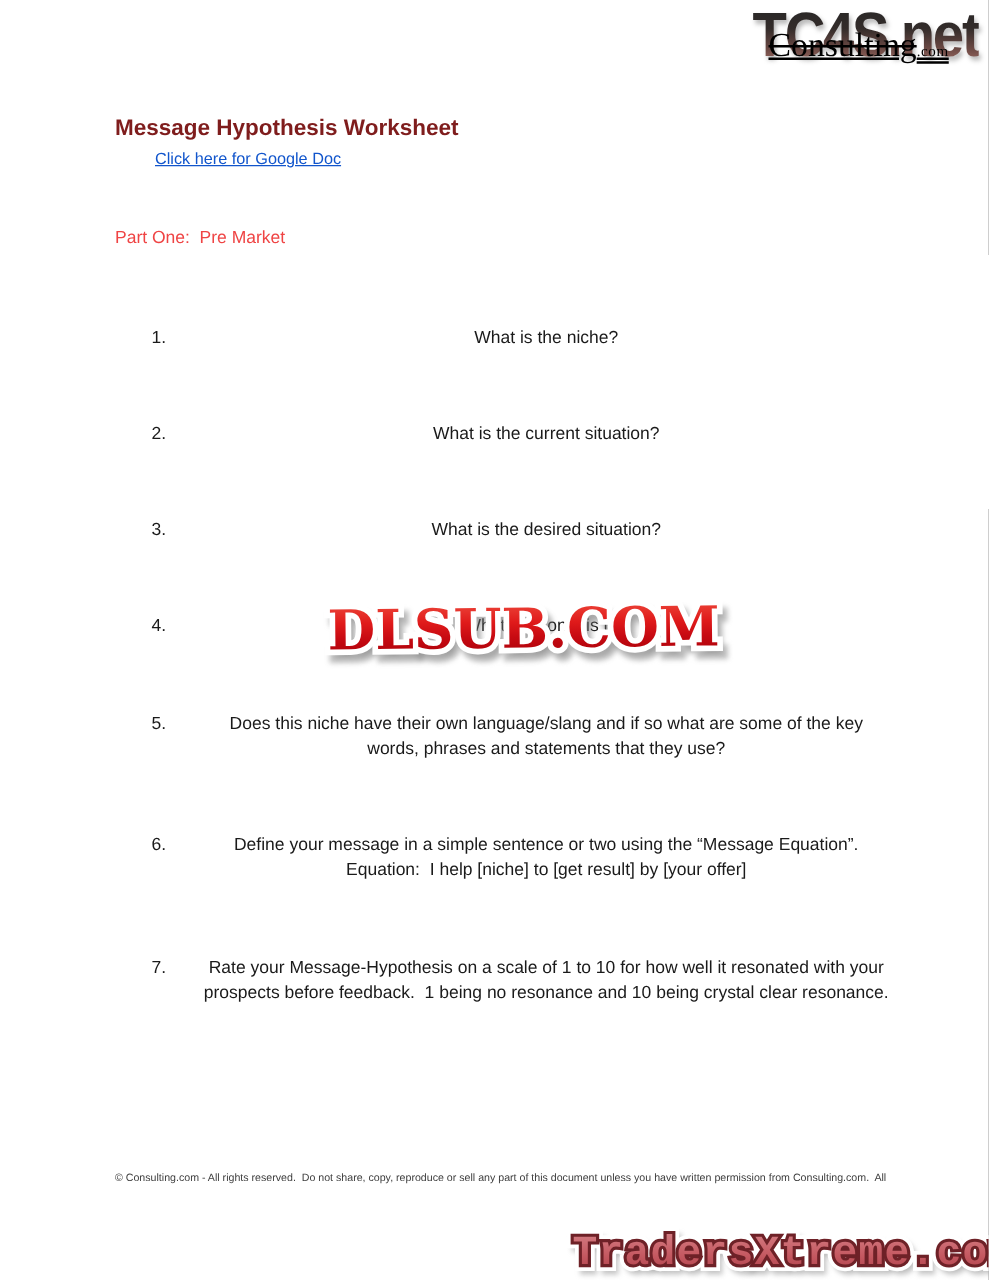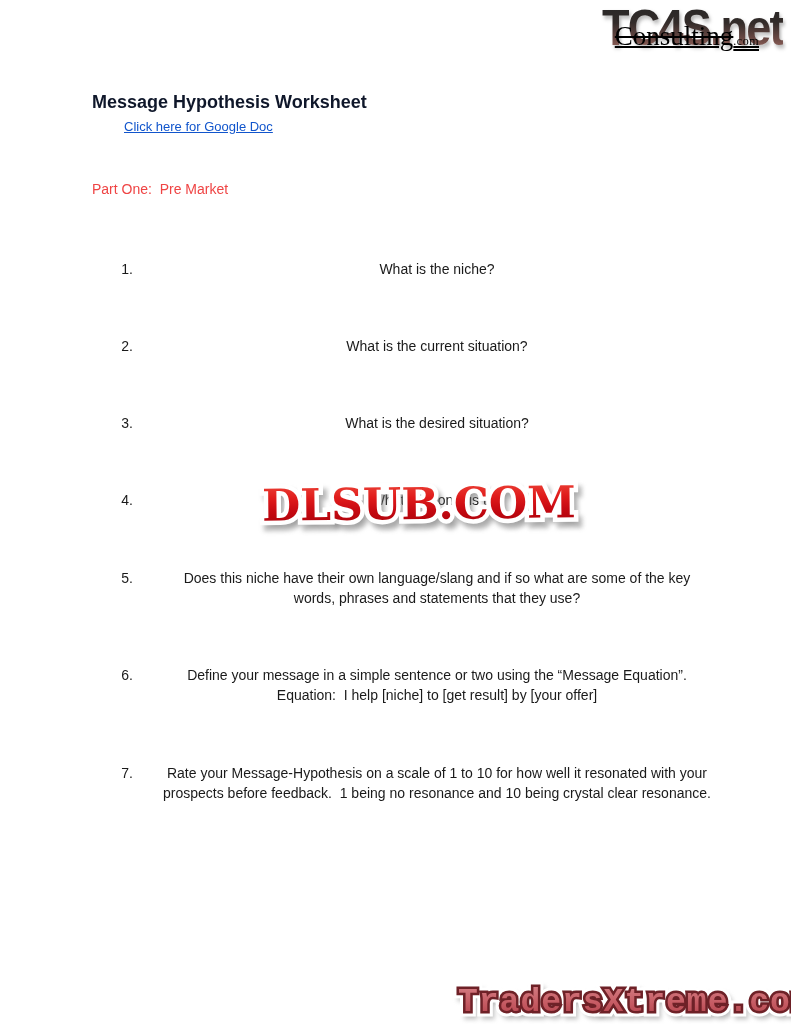--- a/index.html
+++ b/index.html
@@ -30,21 +30,21 @@
     position:absolute;right:24px;top:20px;
     font-family:Liberation Serif, serif;
     font-size:27px;line-height:28px;color:#000000;
     text-decoration:underline line-through;
     text-decoration-thickness:2px;
     white-space:nowrap;
   }
   .consulting-suffix{font-size:12px;letter-spacing:0.5px;}
 
   
-  .doc-title{position:absolute;left:92px;top:92px;font-size:18px;font-weight:bold;color:#0f172a;white-space:nowrap;}
+  .doc-title{position:absolute;left:92px;top:92px;font-size:18px;font-weight:bold;color:#7f1d1d;white-space:nowrap;}
   .doc-link{position:absolute;left:92px;top:119px;font-size:13px;color:#1155cc;text-decoration:underline;white-space:nowrap;cursor:pointer;margin-left:32px;}
   .section-heading{position:absolute;left:92px;top:181px;font-size:14px;font-weight:normal;color:#ef4444;white-space:pre;}
 
   
   .question{position:absolute;left:115px;display:flex;align-items:flex-start;width:620px;}
   .q-num{width:24px;flex:0 0 24px;font-size:14px;line-height:19.5px;}
   .q-text{font-size:14px;line-height:19.5px;white-space:pre-wrap;width:596px;}
   .q1{top:260px;} .q2{top:337px;} .q3{top:414px;} .q4{top:491px;}
   .q5{top:569px;} .q6{top:666px;} .q7{top:764px;}
 
@@ -122,20 +122,21 @@
 prospects before feedback.  1 being no resonance and 10 being crystal clear resonance.</span>
   </div>
 
   <div class="wm dlsub">
     <span class="wm-layer wm-shadow">DLSUB.COM</span>
     <span class="wm-layer wm-white">DLSUB.COM</span>
     <span class="wm-fill">DLSUB.COM</span>
   </div>
 
   <div class="footer">
+    <div>© Consulting.com - All rights reserved.  Do not share, copy, reproduce or sell any part of this document unless you have written permission from Consulting.com.  All</div>
   </div>
 
   <div class="wm traders">
     <span class="wm-layer wm-shadow">TradersXtreme.com</span>
     <span class="wm-layer wm-white">TradersXtreme.com</span>
     <span class="wm-layer wm-dark">TradersXtreme.com</span>
     <span class="wm-fill">TradersXtreme.com</span>
   </div>
 
 </div>

